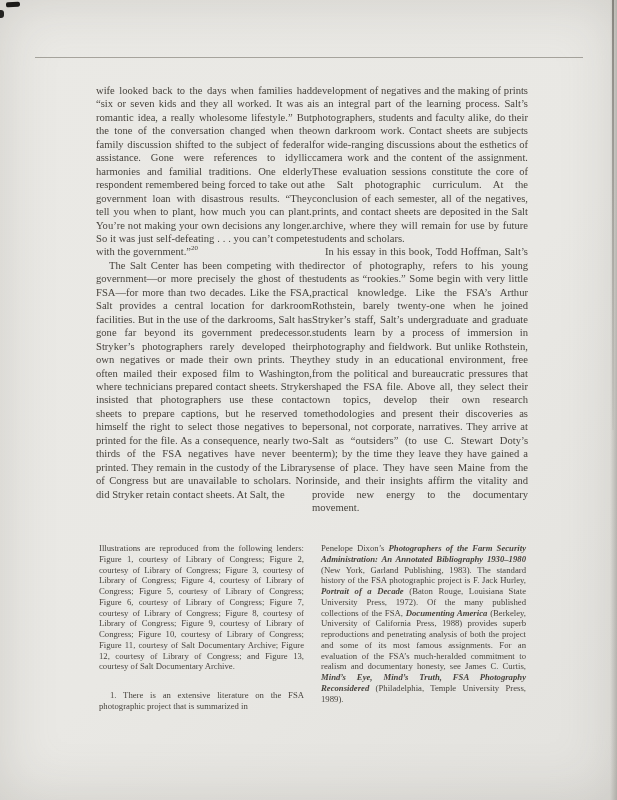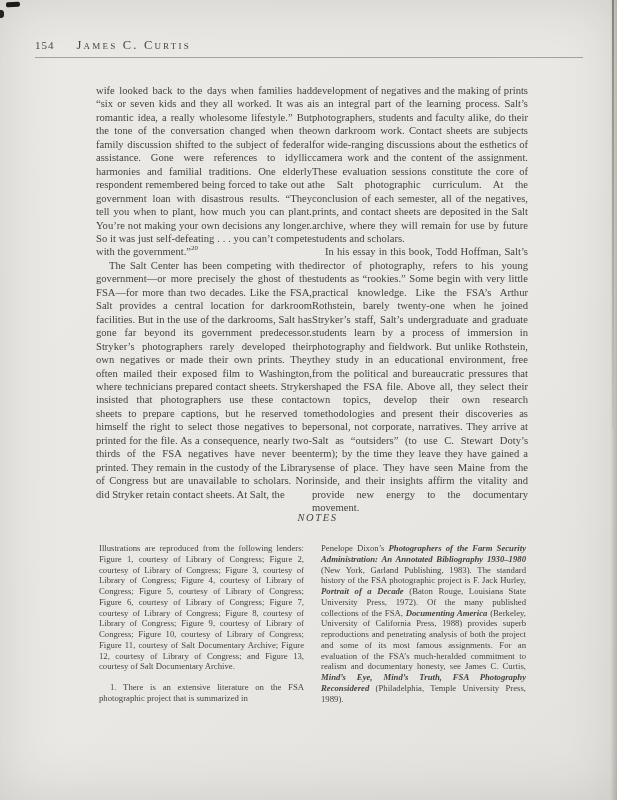--- a/index.html
+++ b/index.html
@@ -38,50 +38,46 @@
   sup{font-size:7px;line-height:0;vertical-align:super;}
   
   .notes-head{position:absolute;left:96px;top:512px;width:443px;
     text-align:center;font-style:italic;font-size:10.5px;letter-spacing:1.6px;
     color:#4a463f;}
   .notes-cols{position:absolute;left:98px;top:543px;width:428px;
     display:flex;gap:17px;justify-content:flex-end;}
   .ncol{width:205px;font-size:8.7px;line-height:10.75px;text-align:justify;
     color:#48443e;}
   .ncol p{margin:0;}
-  .ncol p.note{margin-top:10px;text-indent:11px;}
+  .ncol p.note{margin-top:18px;text-indent:11px;}
   .ncol i{font-style:italic;font-weight:bold;}
 </style>
 </head>
 <body>
 
 <div class="page">
 
   <div class="mark-top-left"></div>
   <div class="mark-left-edge"></div>
   <div class="edge-right"></div>
   <div class="edge-line"></div>
 
-  <div class="runhead">
-    <span class="folio">154</span><span class="author">James C. Curtis</span>
-  </div>
   <div class="rule"></div>
 
   <div class="body-cols">
     <div class="col">
       <p><span>wife looked back to the days when families had “six or seven kids and they all worked. It was a romantic idea, a really wholesome lifestyle.” But the tone of the conversation changed when the family discussion shifted to the subject of federal assistance. Gone were references to idyllic harmonies and familial traditions. One elderly respondent remembered being forced to take out a government loan with disastrous results. “They tell you when to plant, how much you can plant. You’re not making your own decisions any longer. So it was just self-defeating . . . you can’t compete with the government.”</span><sup>20</sup></p>
       <p class="indent">The Salt Center has been competing with the government—or more precisely the ghost of the FSA—for more than two decades. Like the FSA, Salt provides a central location for darkroom facilities. But in the use of the darkrooms, Salt has gone far beyond its government predecessor. Stryker’s photographers rarely developed their own negatives or made their own prints. They often mailed their exposed film to Washington, where technicians prepared contact sheets. Stryker insisted that photographers use these contact sheets to prepare captions, but he reserved to himself the right to select those negatives to be printed for the file. As a consequence, nearly two-thirds of the FSA negatives have never been printed. They remain in the custody of the Library of Congress but are unavailable to scholars. Nor did Stryker retain contact sheets. At Salt, the</p>
     </div>
     <div class="col">
       <p>development of negatives and the making of prints is an integral part of the learning process. Salt’s photographers, students and faculty alike, do their own darkroom work. Contact sheets are subjects for wide-ranging discussions about the esthetics of camera work and the content of the assignment. These evaluation sessions constitute the core of the Salt photographic curriculum. At the conclusion of each semester, all of the negatives, prints, and contact sheets are deposited in the Salt archive, where they will remain for use by future students and scholars.</p>
       <p class="indent">In his essay in this book, Todd Hoffman, Salt’s director of photography, refers to his young students as “rookies.” Some begin with very little practical knowledge. Like the FSA’s Arthur Rothstein, barely twenty-one when he joined Stryker’s staff, Salt’s undergraduate and graduate students learn by a process of immersion in photography and fieldwork. But unlike Rothstein, they study in an educational environment, free from the political and bureaucratic pressures that shaped the FSA file. Above all, they select their own topics, develop their own research methodologies and present their discoveries as personal, not corporate, narratives. They arrive at Salt as “outsiders” (to use C. Stewart Doty’s term); by the time they leave they have gained a sense of place. They have seen Maine from the inside, and their insights affirm the vitality and provide new energy to the documentary movement.</p>
     </div>
   </div>
 
-  <div class="notes-head">NOTES</div>
   <div class="notes-cols">
     <div class="ncol">
       <p>Illustrations are reproduced from the following lenders: Figure 1, courtesy of Library of Congress; Figure 2, courtesy of Library of Congress; Figure 3, courtesy of Library of Congress; Figure 4, courtesy of Library of Congress; Figure 5, courtesy of Library of Congress; Figure 6, courtesy of Library of Congress; Figure 7, courtesy of Library of Congress; Figure 8, courtesy of Library of Congress; Figure 9, courtesy of Library of Congress; Figure 10, courtesy of Library of Congress; Figure 11, courtesy of Salt Documentary Archive; Figure 12, courtesy of Library of Congress; and Figure 13, courtesy of Salt Documentary Archive.</p>
       <p class="note">1. There is an extensive literature on the FSA photographic project that is summarized in</p>
     </div>
     <div class="ncol">
       <p><span>Penelope Dixon’s </span><i>Photographers of the Farm Security Administration: An Annotated Bibliography 1930–1980</i><span> (New York, Garland Publishing, 1983). The standard history of the FSA photographic project is F. Jack Hurley, </span><i>Portrait of a Decade</i><span> (Baton Rouge, Louisiana State University Press, 1972). Of the many published collections of the FSA, </span><i>Documenting America</i><span> (Berkeley, University of California Press, 1988) provides superb reproductions and penetrating analysis of both the project and some of its most famous assignments. For an evaluation of the FSA’s much-heralded commitment to realism and documentary honesty, see James C. Curtis, </span><i>Mind’s Eye, Mind’s Truth, FSA Photography Reconsidered</i><span> (Philadelphia, Temple University Press, 1989).</span></p>
     </div>
   </div>
 

